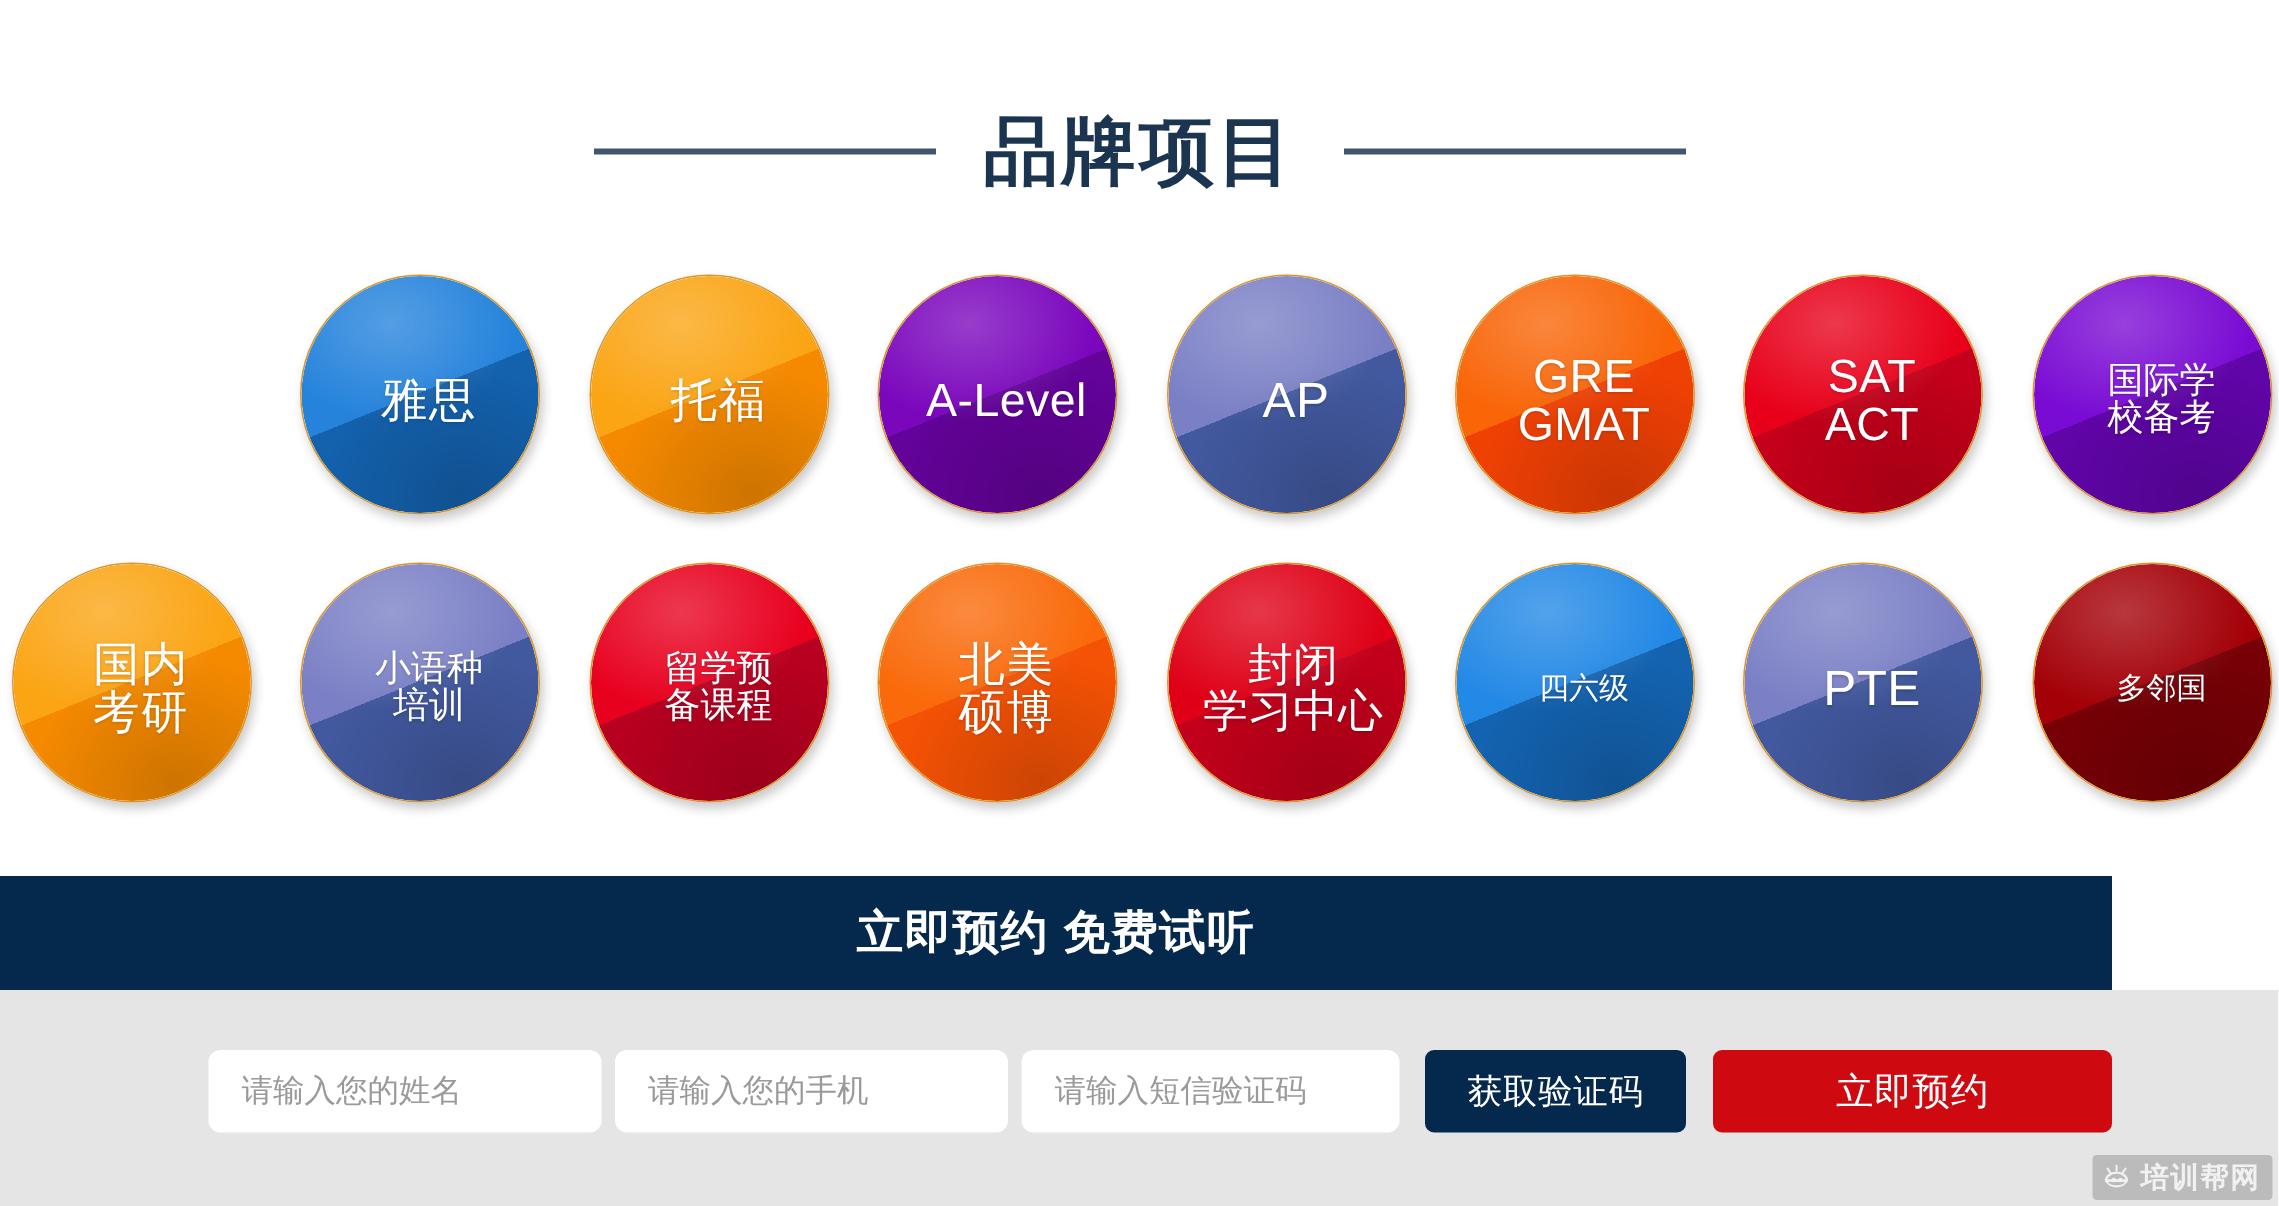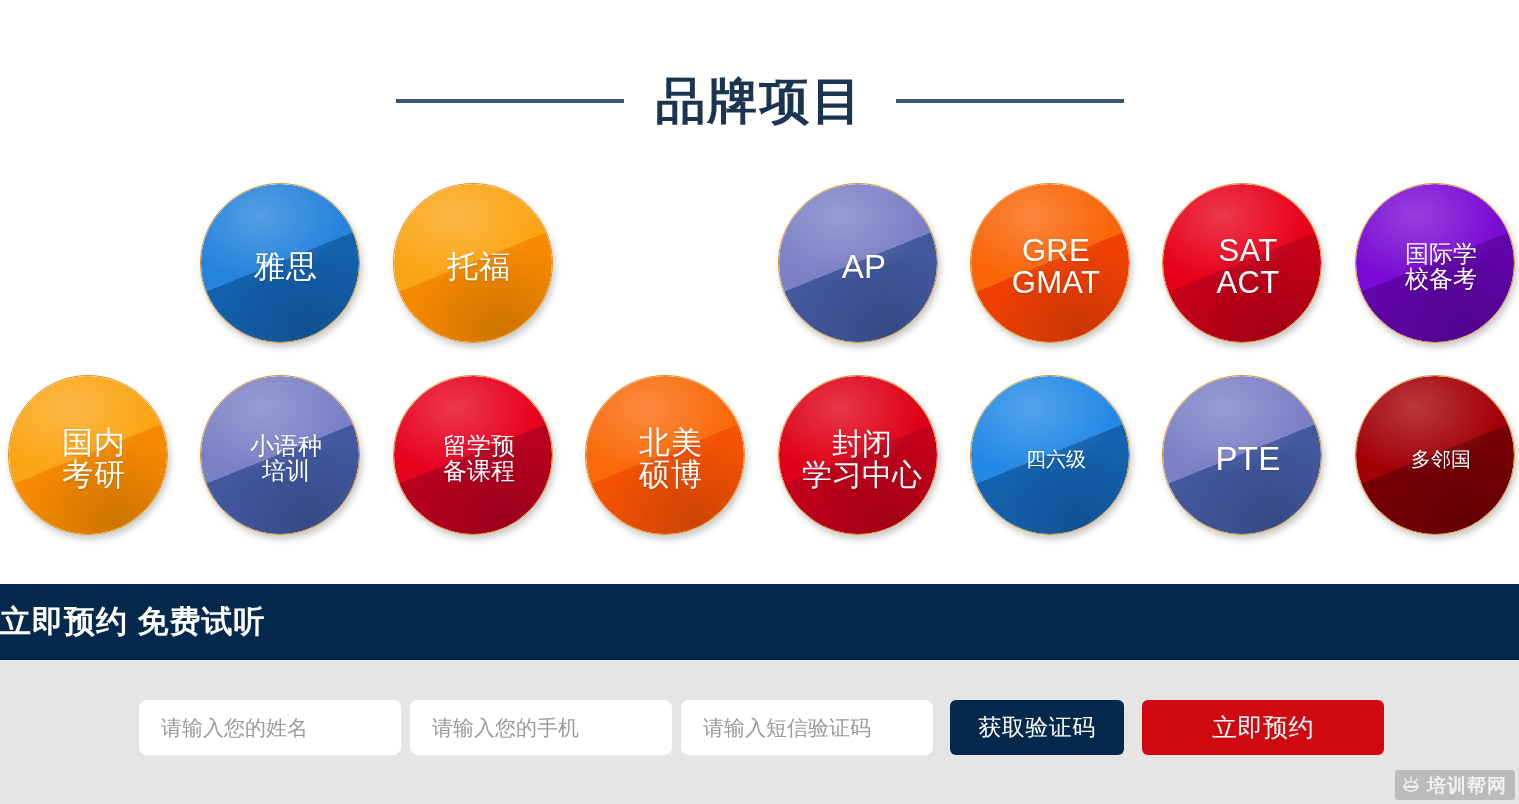--- a/index.html
+++ b/index.html
@@ -105,25 +105,26 @@
   .label.cn3  { font-size: 20px; letter-spacing: 0px; }
   .label.en   { font-size: 31px; letter-spacing: 0.3px; }
   .label.enbig{ font-size: 33px; letter-spacing: 0.3px; }
   .label.wide { font-size: 30px; letter-spacing: 0px; transform: translate(4px, 4px); }
 
   
   .cta-banner {
     position: absolute;
     top: 584px;
     left: 0;
-    width: 1519px;
+    width: 1408px;
     height: 76px;
     background: #05294c;
     display: flex;
     align-items: center;
+    justify-content: center;
   }
   .cta-banner-text {
     color: #ffffff;
     font-size: 31px;
     font-weight: bold;
     letter-spacing: 1px;
   }
 
   
   .form-strip {
@@ -162,21 +163,21 @@
     height: 55px;
     border: none;
     border-radius: 6px;
     font-family: "Liberation Sans", "DejaVu Sans", sans-serif;
     font-size: 23px;
     color: #ffffff;
     cursor: pointer;
     letter-spacing: 0.5px;
   }
   .btn-code   { width: 174px; background: #05294c; margin-left: 8px; }
-  .btn-submit { width: 242px; background: #ce0a10; margin-left: 9px; font-size: 25px; }
+  .btn-submit { width: 266px; background: #ce0a10; margin-left: 9px; font-size: 25px; }
 
   
   .watermark {
     position: absolute;
     right: 4px;
     bottom: 4px;
     height: 30px;
     padding: 0 8px 0 6px;
     background: #b9b9b9;
     border-radius: 3px;
@@ -213,20 +214,25 @@
     <div class="grid-row">
       <div class="bubble" id="b-0-1" style="left: 192px; border-color: rgb(214, 150, 40);">
         <div class="sheen" style="background: linear-gradient(158deg, rgb(37, 131, 220) 0%, rgb(37, 131, 220) 49.5%, rgb(20, 97, 173) 49.5%, rgb(20, 97, 173) 100%);"></div>
         <div class="gloss"></div>
         <div class="label cn">雅思</div>
       </div>
       <div class="bubble" id="b-0-2" style="left: 385px; border-color: rgb(214, 150, 40);">
         <div class="sheen" style="background: linear-gradient(158deg, rgb(251, 165, 20) 0%, rgb(251, 165, 20) 49.5%, rgb(245, 138, 0) 49.5%, rgb(245, 138, 0) 100%);"></div>
         <div class="gloss"></div>
         <div class="label cn">托福</div>
+      </div>
+      <div class="bubble" id="b-0-3" style="left: 577px; border-color: rgb(214, 150, 40);">
+        <div class="sheen" style="background: linear-gradient(158deg, rgb(123, 7, 189) 0%, rgb(123, 7, 189) 49.5%, rgb(99, 3, 153) 49.5%, rgb(99, 3, 153) 100%);"></div>
+        <div class="gloss"></div>
+        <div class="label en">A-Level</div>
       </div>
       <div class="bubble" id="b-0-4" style="left: 770px; border-color: rgb(214, 150, 40);">
         <div class="sheen" style="background: linear-gradient(158deg, rgb(123, 128, 198) 0%, rgb(123, 128, 198) 49.5%, rgb(66, 89, 159) 49.5%, rgb(66, 89, 159) 100%);"></div>
         <div class="gloss"></div>
         <div class="label enbig">AP</div>
       </div>
       <div class="bubble" id="b-0-5" style="left: 962px; border-color: rgb(214, 150, 40);">
         <div class="sheen" style="background: linear-gradient(158deg, rgb(249, 101, 7) 0%, rgb(249, 101, 7) 49.5%, rgb(240, 65, 5) 49.5%, rgb(240, 65, 5) 100%);"></div>
         <div class="gloss"></div>
         <div class="label en">GRE

